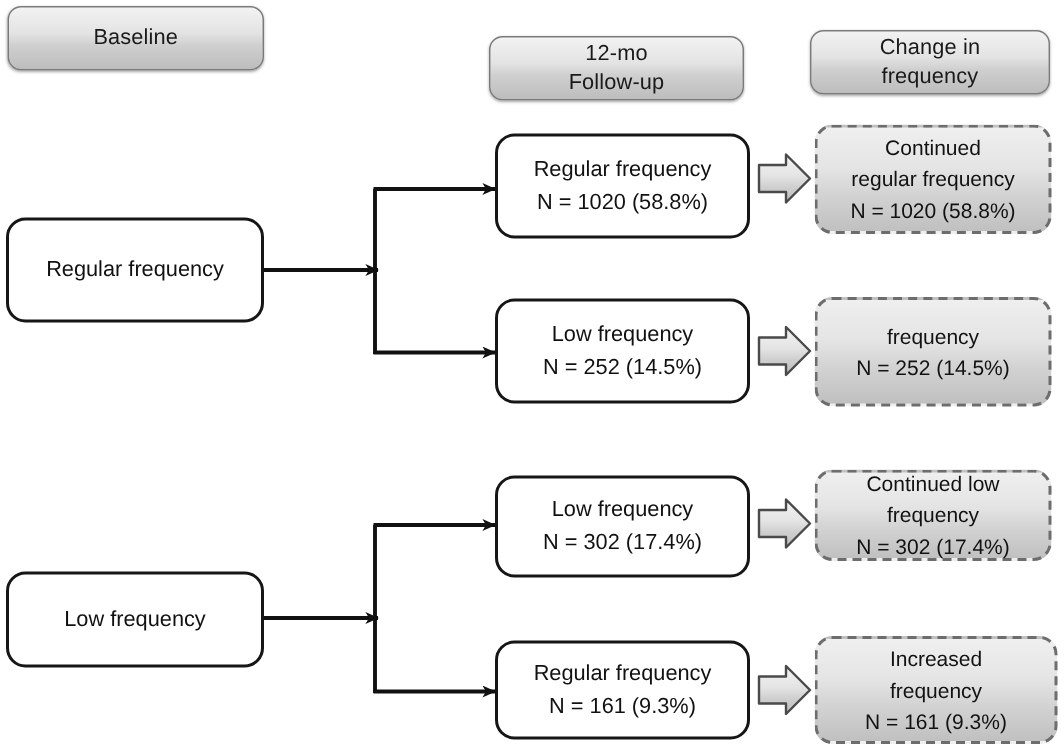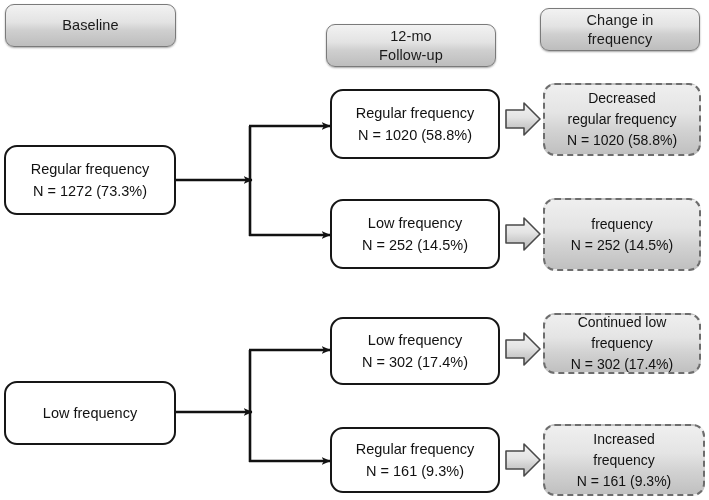--- a/index.html
+++ b/index.html
@@ -132,28 +132,27 @@
 
   <div class="hdr-box" style="left:5px;  top:4px;  width:171px; height:43px;justify-content:center;">
     <span class="lbl">Baseline</span>
   </div>
 
   <div class="hdr-box" style="left:326px; top:4px;  width:170px; height:43px;margin-top:20px;">
     <span class="lbl">12-mo
 Follow-up</span>
   </div>
 
-  <div class="hdr-box" style="left:540px; top:8px;  width:160px; height:43px;">
+  <div class="hdr-box" style="left:540px; top:20px;  width:160px; height:43px;">
     <span class="lbl">Change in
 frequency</span>
   </div>
 
   <div class="node-box" style="left:4px; top:145px; width:172px; height:70px;">
     <span>Regular frequency</span>
-    <span>N = 1272 (73.3%)</span>
   </div>
 
   <div class="node-box" style="left:4px; top:381px; width:172px; height:64px;">
     <span>Low frequency</span>
   </div>
 
   <div class="node-box" style="left:330px; top:89px; width:170px; height:70px;">
     <span>Regular frequency</span>
     <span>N = 1020 (58.8%)</span>
   </div>
@@ -167,21 +166,21 @@
     <span>Low frequency</span>
     <span>N = 302 (17.4%)</span>
   </div>
 
   <div class="node-box" style="left:330px; top:427px; width:170px; height:66px;">
     <span>Regular frequency</span>
     <span>N = 161 (9.3%)</span>
   </div>
 
   <div class="out-box" style="left:543px; top:83px; width:158px; height:73px;">
-    <span>Decreased</span>
+    <span>Continued</span>
     <span>regular frequency</span>
     <span>N = 1020 (58.8%)</span>
   </div>
 
   <div class="out-box" style="left:543px; top:198px; width:158px; height:73px;">
     <span>frequency</span>
     <span>N = 252 (14.5%)</span>
   </div>
 
   <div class="out-box" style="left:543px; top:313px; width:158px; height:61px;">

